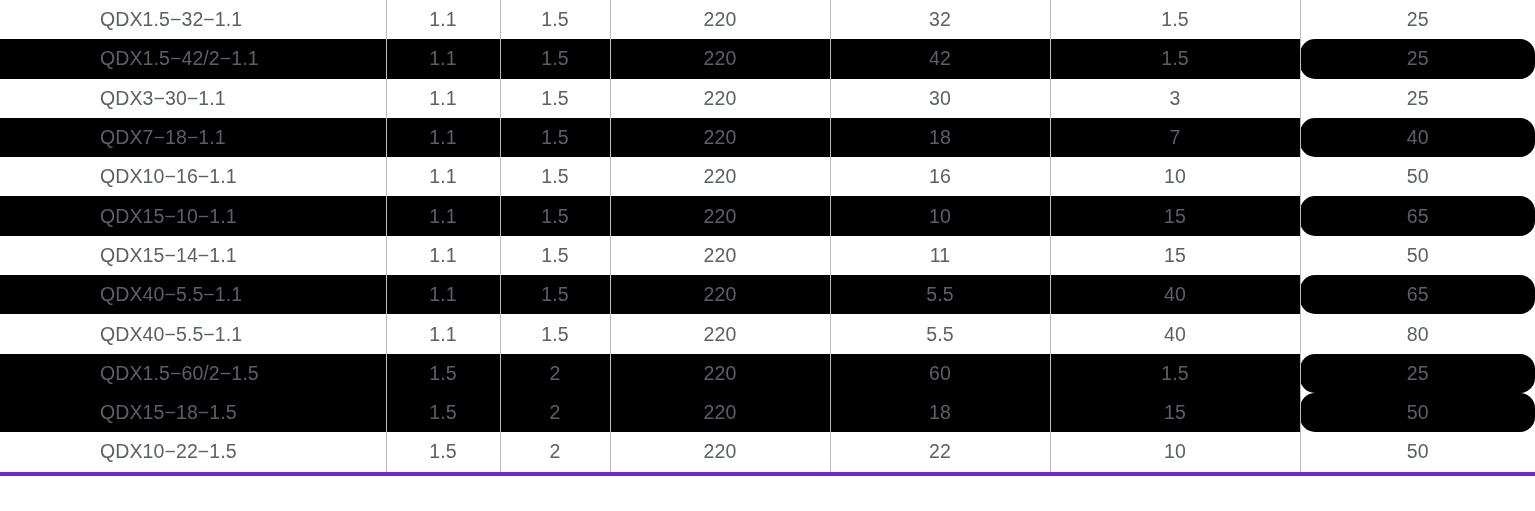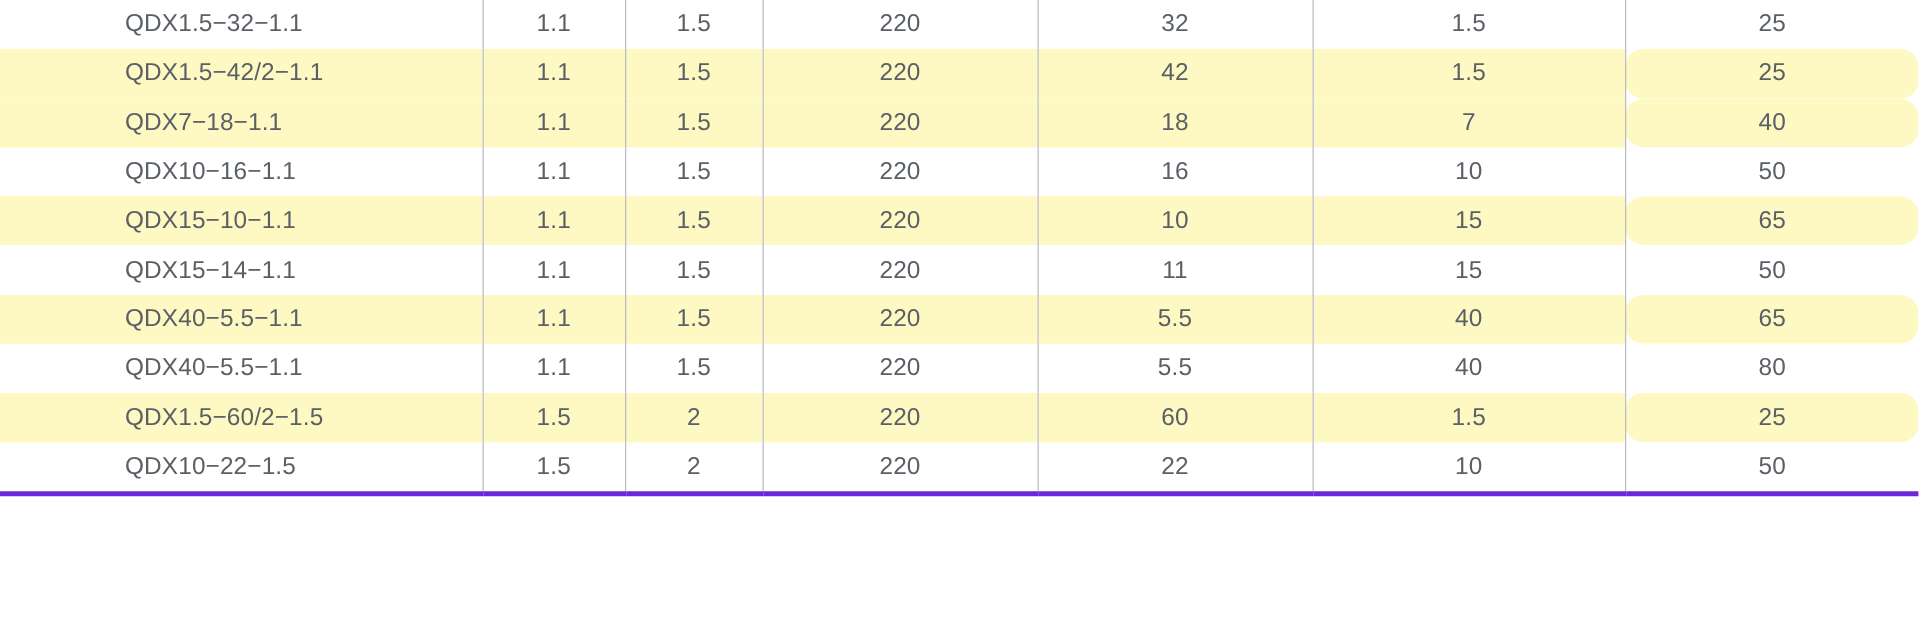--- a/index.html
+++ b/index.html
@@ -59,21 +59,21 @@
 
   table.spec-table td.col-num {
     text-align: center;
   }
 
   
   table.spec-table tr.row-odd td {
     background-color: #ffffff;
   }
   table.spec-table tr.row-even td {
-    background-color: #fef9c3;
+    background-color: #000000;
   }
 
   
   table.spec-table tr.row-final td {
     border-bottom: 4px solid #6d28d9;
   }
 </style>
 </head>
 <body>
 
@@ -100,20 +100,29 @@
         </tr>
         <tr class="row-even">
           <td class="col-model">QDX1.5−42/2−1.1</td>
           <td class="col-num">1.1</td>
           <td class="col-num">1.5</td>
           <td class="col-num">220</td>
           <td class="col-num">42</td>
           <td class="col-num">1.5</td>
           <td class="col-num col-last">25</td>
         </tr>
+        <tr class="row-odd">
+          <td class="col-model">QDX3−30−1.1</td>
+          <td class="col-num">1.1</td>
+          <td class="col-num">1.5</td>
+          <td class="col-num">220</td>
+          <td class="col-num">30</td>
+          <td class="col-num">3</td>
+          <td class="col-num col-last">25</td>
+        </tr>
         <tr class="row-even">
           <td class="col-model">QDX7−18−1.1</td>
           <td class="col-num">1.1</td>
           <td class="col-num">1.5</td>
           <td class="col-num">220</td>
           <td class="col-num">18</td>
           <td class="col-num">7</td>
           <td class="col-num col-last">40</td>
         </tr>
         <tr class="row-odd">
@@ -163,20 +172,29 @@
         </tr>
         <tr class="row-even">
           <td class="col-model">QDX1.5−60/2−1.5</td>
           <td class="col-num">1.5</td>
           <td class="col-num">2</td>
           <td class="col-num">220</td>
           <td class="col-num">60</td>
           <td class="col-num">1.5</td>
           <td class="col-num col-last">25</td>
         </tr>
+        <tr class="row-even">
+          <td class="col-model">QDX15−18−1.5</td>
+          <td class="col-num">1.5</td>
+          <td class="col-num">2</td>
+          <td class="col-num">220</td>
+          <td class="col-num">18</td>
+          <td class="col-num">15</td>
+          <td class="col-num col-last">50</td>
+        </tr>
         <tr class="row-odd row-final">
           <td class="col-model">QDX10−22−1.5</td>
           <td class="col-num">1.5</td>
           <td class="col-num">2</td>
           <td class="col-num">220</td>
           <td class="col-num">22</td>
           <td class="col-num">10</td>
           <td class="col-num col-last">50</td>
         </tr>
       </tbody>

